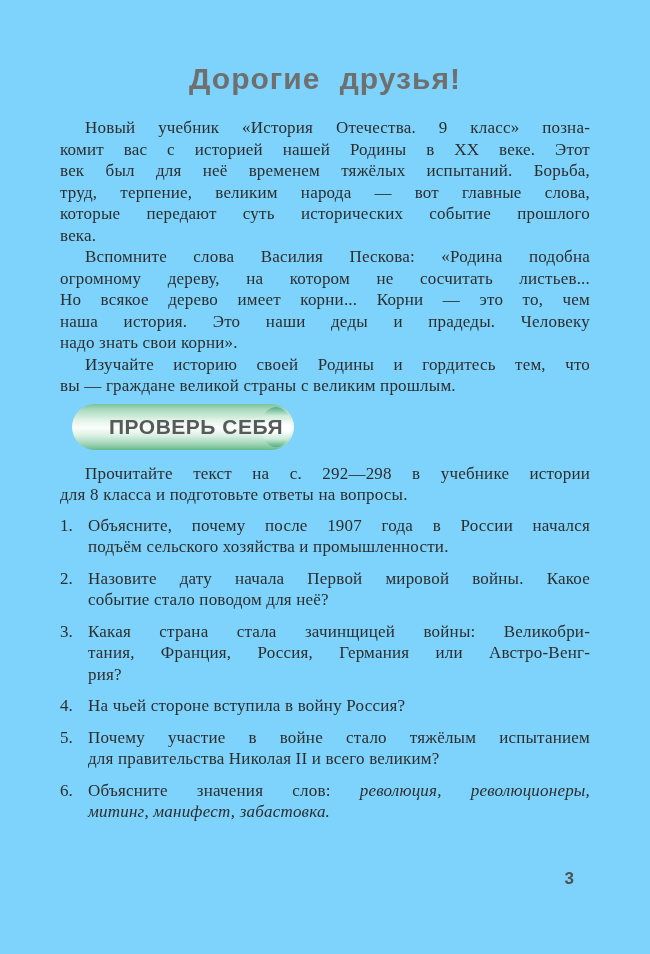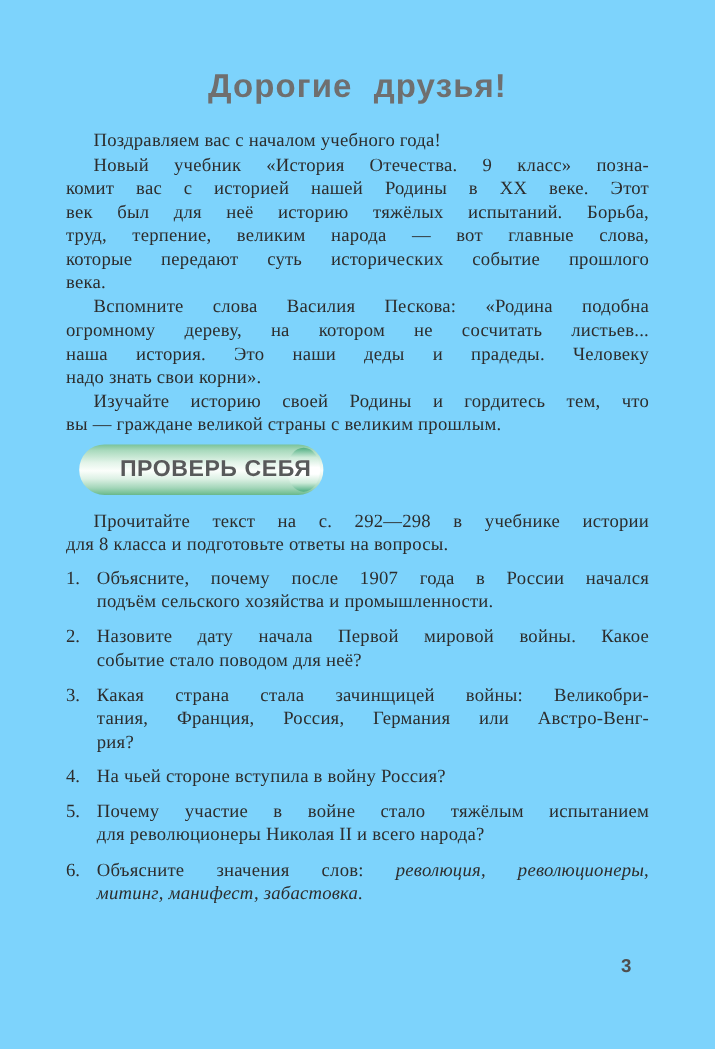--- a/index.html
+++ b/index.html
@@ -90,36 +90,34 @@
   }
 </style>
 </head>
 <body>
 
 <div class="page">
   <div class="content">
 
     <div class="title" style="color:#6f6f6f">Дорогие друзья!</div>
 
-    <p class="para">
-      <span class="ln l first">Поздравляем вас с началом учебного года!</span>
-    </p>
 
     <p class="para">
       <span class="ln j first">Новый учебник «История Отечества. 9 класс» позна-</span>
       <span class="ln j">комит вас с историей нашей Родины в XX веке. Этот</span>
-      <span class="ln j">век был для неё историю тяжёлых испытаний. Борьба,</span>
+      <span class="ln j">век был для неё временем тяжёлых испытаний. Борьба,</span>
       <span class="ln j">труд, терпение, великим народа — вот главные слова,</span>
       <span class="ln j">которые передают суть исторических событие прошлого</span>
       <span class="ln l">века.</span>
     </p>
 
     <p class="para">
       <span class="ln j first">Вспомните слова Василия Пескова: «Родина подобна</span>
       <span class="ln j">огромному дереву, на котором не сосчитать листьев...</span>
+      <span class="ln j">Но всякое дерево имеет корни... Корни — это то, чем</span>
       <span class="ln j">наша история. Это наши деды и прадеды. Человеку</span>
       <span class="ln l">надо знать свои корни».</span>
     </p>
 
     <p class="para">
       <span class="ln j first">Изучайте историю своей Родины и гордитесь тем, что</span>
       <span class="ln l">вы — граждане великой страны с великим прошлым.</span>
     </p>
 
     <div class="badge">
@@ -152,21 +150,21 @@
     </div>
 
     <div class="q">
       <span class="q-num">4.</span>
       <span class="ln l">На чьей стороне вступила в войну Россия?</span>
     </div>
 
     <div class="q">
       <span class="q-num">5.</span>
       <span class="ln j">Почему участие в войне стало тяжёлым испытанием</span>
-      <span class="ln l">для революционеры Николая II и всего народа?</span>
+      <span class="ln l">для правительства Николая II и всего великим?</span>
     </div>
 
     <div class="q">
       <span class="q-num">6.</span>
       <span class="ln j"><span>Объясните значения слов:</span> <span class="it">революция, революционеры,</span></span>
       <span class="ln l it">митинг, манифест, забастовка.</span>
     </div>
 
   </div>
 

